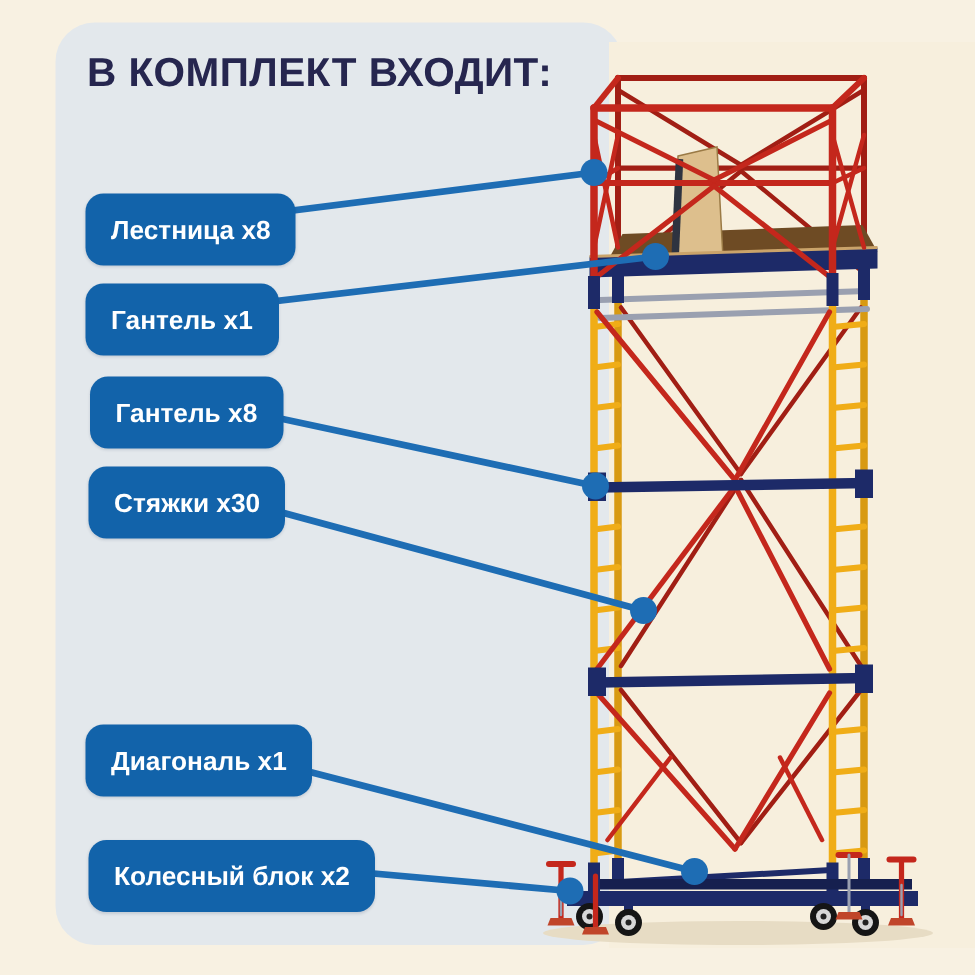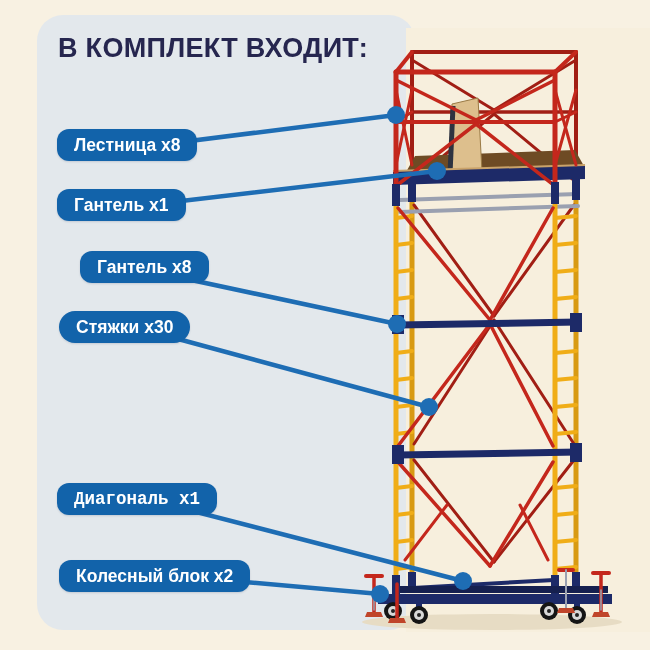--- a/index.html
+++ b/index.html
@@ -21,31 +21,31 @@
   .photo-bg{
     position:absolute;left:406px;top:28px;width:244px;height:604px;
     background:#f7efdd;
   }
   .title{
     position:absolute;left:58px;top:33px;
     font-size:27px;font-weight:800;color:var(--title-text);
     letter-spacing:.3px;white-space:nowrap;text-align:center;
   }
   .pill{
-    position:absolute;height:32px;display:flex;align-items:center;
+    position:absolute;height:48px;display:flex;align-items:center;
     padding:0 17px;background:var(--label-bg);border-radius:12px;
     color:var(--label-text);font-weight:700;font-size:17.5px;
     white-space:nowrap;box-sizing:border-box;
     box-shadow:0 1px 2px rgba(20,40,80,.15);
   }
   .pill1{left:57px;top:129px;}
   .pill2{left:57px;top:189px;}
-  .pill3{left:60px;top:251px;margin-left:20px;}
-  .pill4{left:59px;top:311px;border-radius:17px;}
-  .pill5{left:57px;top:483px;font-family:Liberation Mono, monospace;}
+  .pill3{left:60px;top:251px;}
+  .pill4{left:59px;top:311px;}
+  .pill5{left:57px;top:483px;}
   .pill6{left:59px;top:560px;text-align:center;}
   svg{position:absolute;left:0;top:0;}
   
   .red{stroke:var(--red);fill:none;stroke-linecap:round;}
   .redd{stroke:var(--red-d);fill:none;stroke-linecap:round;}
   .yel{stroke:var(--yel);fill:none;stroke-linecap:round;}
   .yeld{stroke:var(--yel-d);fill:none;stroke-linecap:round;}
   .nav{stroke:var(--navy);fill:none;stroke-linecap:round;}
   .gry{stroke:#9aa0b0;fill:none;stroke-linecap:round;}
   .conn{stroke:var(--connector);stroke-width:4.5;stroke-linecap:round;}

